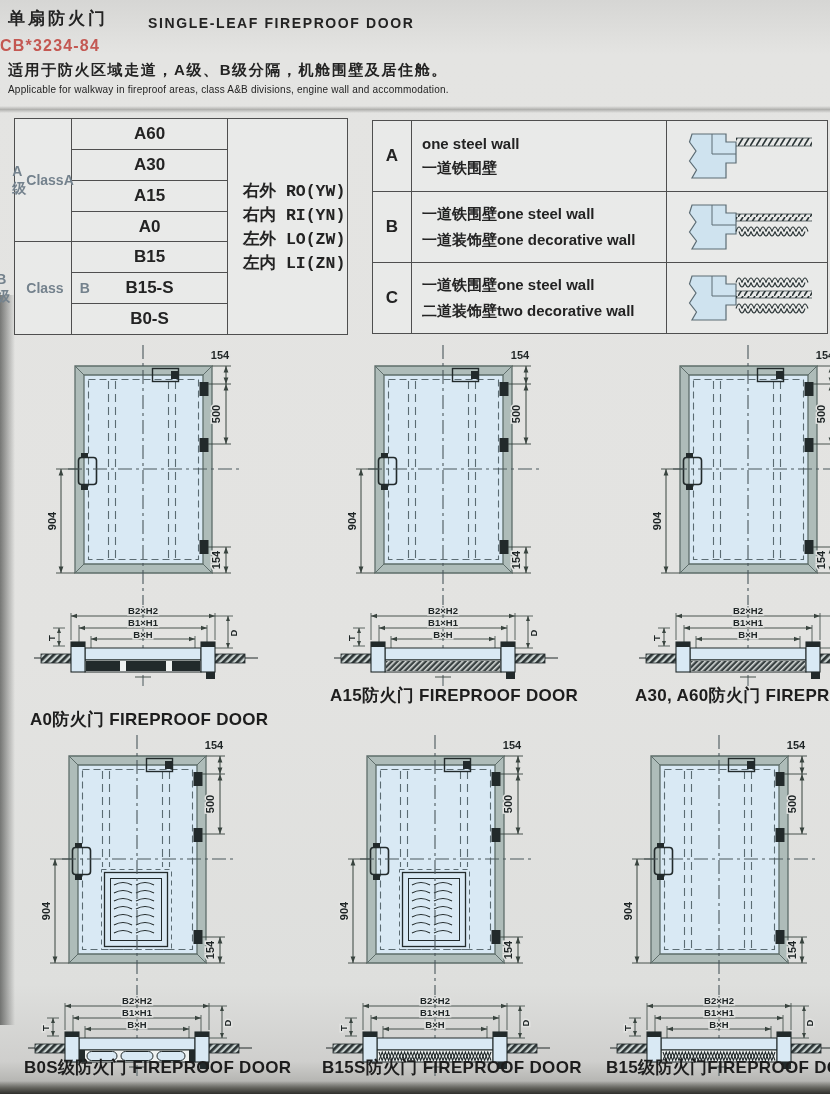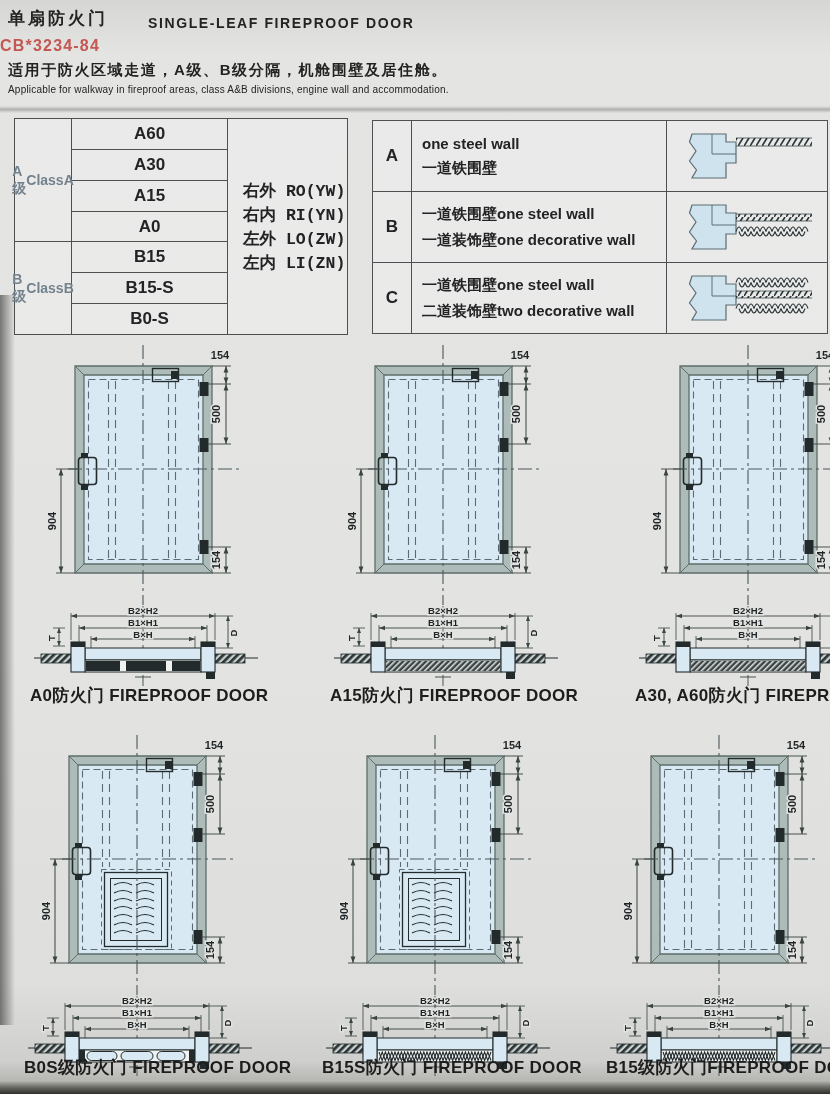--- a/index.html
+++ b/index.html
@@ -14,40 +14,40 @@
   .title-zh{left:8px;top:7px;font-size:17px;font-weight:700;letter-spacing:3px;}
   .title-en{left:148px;top:15px;font-size:14px;font-weight:700;letter-spacing:1.6px;}
   .standard{left:0;top:37px;font-size:16px;font-weight:700;color:#c0453f;letter-spacing:1.2px;opacity:.88;}
   .desc-zh{left:8px;top:61px;font-size:15px;font-weight:600;letter-spacing:1.6px;}
   .desc-en{left:8px;top:84px;font-size:10px;font-weight:500;letter-spacing:.2px;}
   
   .ct{left:14px;top:118px;width:332px;height:215px;border:1.6px solid #4f4f4f;display:flex;background:rgba(244,246,245,.35);}
   .ct-col1{width:56px;border-right:1.4px solid #4f4f4f;display:flex;flex-direction:column;}
   .ct-group{display:flex;flex-direction:row;justify-content:center;align-items:center;color:#74828d;font-size:14px;line-height:17px;font-weight:600;}
   .ct-group.g1{flex:4;border-bottom:1.4px solid #4f4f4f;}
-  .ct-group.g2{flex:3;}
+  .ct-group.g2{flex:3;gap:16px;}
   .ct-col2{width:155px;border-right:1.4px solid #4f4f4f;display:flex;flex-direction:column;}
   .ct-cell{flex:1;display:flex;align-items:center;justify-content:center;font-size:17px;font-weight:700;border-bottom:1.3px solid #4f4f4f;}
   .ct-cell.last{border-bottom:none;}
   .ct-col3{flex:1;display:flex;flex-direction:column;justify-content:center;gap:2px;padding-left:15px;font-size:16.5px;font-weight:700;font-family:Liberation Mono, monospace;}
   
   .wt{left:372px;top:120px;width:454px;height:212px;border:1.6px solid #4f4f4f;display:flex;flex-direction:column;background:rgba(244,246,245,.35);}
   .wt-row{flex:1;display:flex;border-bottom:1.4px solid #4f4f4f;min-height:0;}
   .wt-row.last{border-bottom:none;}
   .wt-key{width:38px;border-right:1.4px solid #4f4f4f;display:flex;align-items:center;justify-content:center;font-size:17px;font-weight:700;}
   .wt-desc{width:244px;display:flex;flex-direction:column;justify-content:center;gap:7px;padding-left:10px;font-size:15px;font-weight:700;border-right:1.4px solid #4f4f4f;}
   .wt-fig{flex:1;display:flex;align-items:center;justify-content:center;}
   
   .holder{position:absolute;width:235px;}
   #d0{left:30px;top:343px}#d1{left:330px;top:343px}#d2{left:635px;top:343px}
   #d3{left:24px;top:733px}#d4{left:322px;top:733px}#d5{left:606px;top:733px}
   #s0{left:30px;top:606px}#s1{left:330px;top:606px}#s2{left:635px;top:606px}
   #s3{left:24px;top:996px}#s4{left:322px;top:996px}#s5{left:606px;top:996px}
   .fig-cap{position:absolute;width:235px;text-align:center;font-size:17px;font-weight:700;letter-spacing:.3px;white-space:nowrap;color:#1d1d1d;}
-  #c0{left:30px;top:684px}#c1{left:330px;top:684px}#c2{left:635px;top:684px}
+  #c0{left:30px;top:708px}#c1{left:330px;top:684px}#c2{left:635px;top:684px}
   #c3{left:24px;top:1056px}#c4{left:322px;top:1056px}#c5{left:606px;top:1056px}
   svg text{font-family:"Liberation Sans","DejaVu Sans",sans-serif;fill:#1f2526;paint-order:stroke;stroke:#e2e3e1;stroke-width:3px;}
   svg text.dim{font-size:11px;font-weight:700;}
   svg text.slbl{font-size:9.5px;font-weight:700;}
 </style>
 </head>
 <body>
 
 <div class="page">
   <div class="abs scan-headline"></div>

